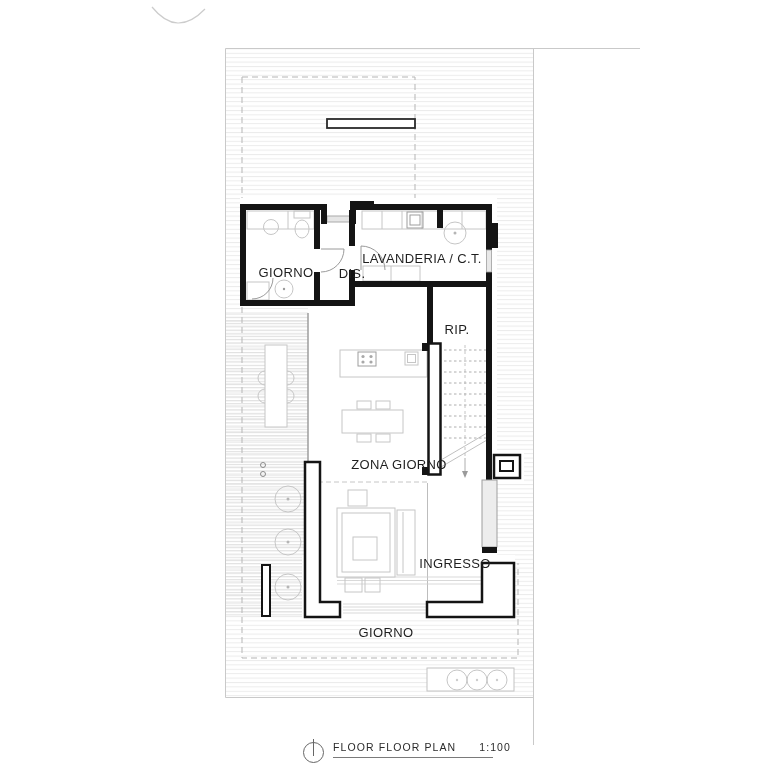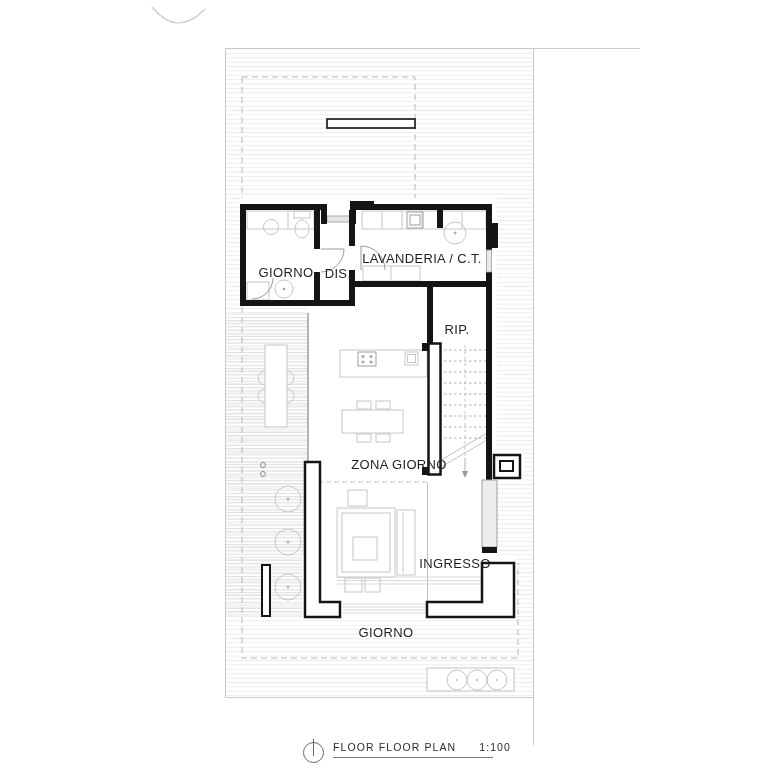--- a/index.html
+++ b/index.html
@@ -180,21 +180,21 @@
     <rect x="482" y="480" width="15" height="67" fill="#ededed" stroke="#9e9e9e" stroke-width="1"></rect>
     <rect x="482" y="547" width="15" height="6"></rect>
 
     <rect x="327" y="119" width="88" height="9" fill="#ffffff" stroke="#2a2a2a" stroke-width="1.8"></rect>
 
     <rect x="262" y="565" width="8" height="51" fill="#ffffff" stroke="#141414" stroke-width="2"></rect>
   </g>
 </svg>
 
 <div class="room-label" style="left:286px;top:272px">GIORNO</div>
-<div class="room-label" style="left:338px;top:273px">DIS.</div>
+<div class="room-label" style="left:352px;top:273px">DIS.</div>
 <div class="room-label" style="left:422px;top:258px">LAVANDERIA / C.T.</div>
 <div class="room-label" style="left:457px;top:329px">RIP.</div>
 <div class="room-label" style="left:399px;top:464px">ZONA GIORNO</div>
 <div class="room-label" style="left:455px;top:563px">INGRESSO</div>
 <div class="room-label" style="left:386px;top:632px">GIORNO</div>
 
 <div id="north-icon"></div>
 <div id="north-needle"></div>
 <div class="title-text" style="left:333px;top:741px">FLOOR FLOOR PLAN</div>
 <div class="title-text" style="left:476px;top:741px;width:35px;text-align:right">1:100</div>

